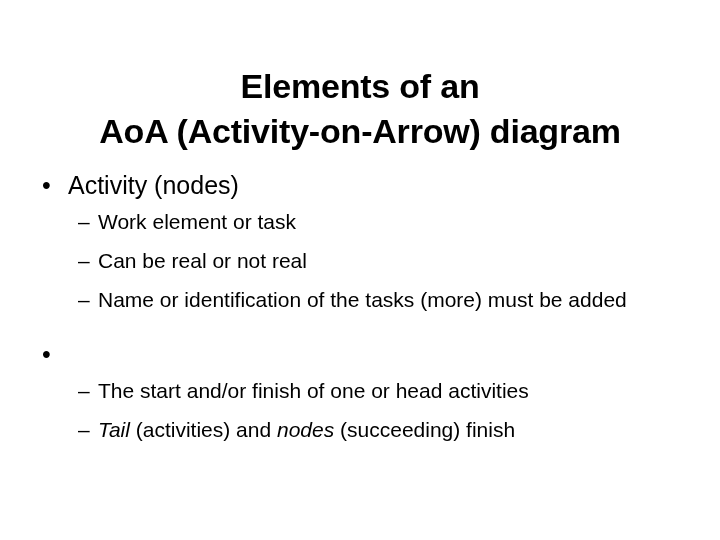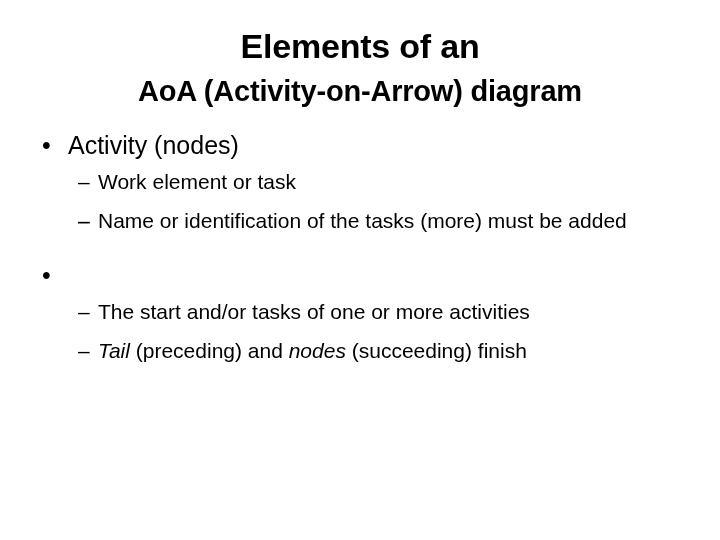--- a/index.html
+++ b/index.html
@@ -13,40 +13,41 @@
     font-family: "Liberation Sans", sans-serif;
     color: #000000;
     overflow: hidden;
     position: relative;
   }
   .slide {
     width: 720px;
     height: 448px;
     position: relative;
     box-sizing: border-box;
+    margin-top: 40px;
   }
 
   
   .title-block {
     position: absolute;
     left: 0;
     top: 24px;
     width: 720px;
     text-align: center;
     font-weight: bold;
     font-size: 34px;
     line-height: 45px;
     letter-spacing: -0.2px;
   }
   .title-line {
     display: block;
     white-space: nowrap;
   }
   .title-line-2 {
-    font-size: 29px;
+    font-size: 34px;
   }
 
   
   .body-block {
     position: absolute;
     left: 0;
     top: 128px;
     width: 720px;
   }
 
@@ -118,38 +119,39 @@
         <span class="dot">•</span>
         <span>Activity (nodes)</span>
       </div>
       <div class="l2-list">
         <div class="l2">
           <span class="dash">–</span>
           <span class="txt">Work element or task</span>
         </div>
         <div class="l2">
           <span class="dash">–</span>
+          <span class="txt">Can be real or not real</span>
         </div>
         <div class="l2">
           <span class="dash">–</span>
           <span class="txt">Name or identification of the tasks (more) must be added</span>
         </div>
       </div>
     </div>
 
     <div class="group">
       <div class="l1">
         <span class="dot">•</span>
       </div>
       <div class="l2-list">
         <div class="l2">
           <span class="dash">–</span>
-          <span class="txt">The start and/or tasks of one or more activities</span>
+          <span class="txt">The start and/or finish of one or head activities</span>
         </div>
         <div class="l2">
           <span class="dash">–</span>
-          <span class="txt"><em>Tail</em><span> (preceding) and </span><em>nodes</em><span> (succeeding) finish</span></span>
+          <span class="txt"><em>Tail</em><span> (activities) and </span><em>nodes</em><span> (succeeding) finish</span></span>
         </div>
       </div>
     </div>
 
   </div>
 </div>
 
 </body></html>

